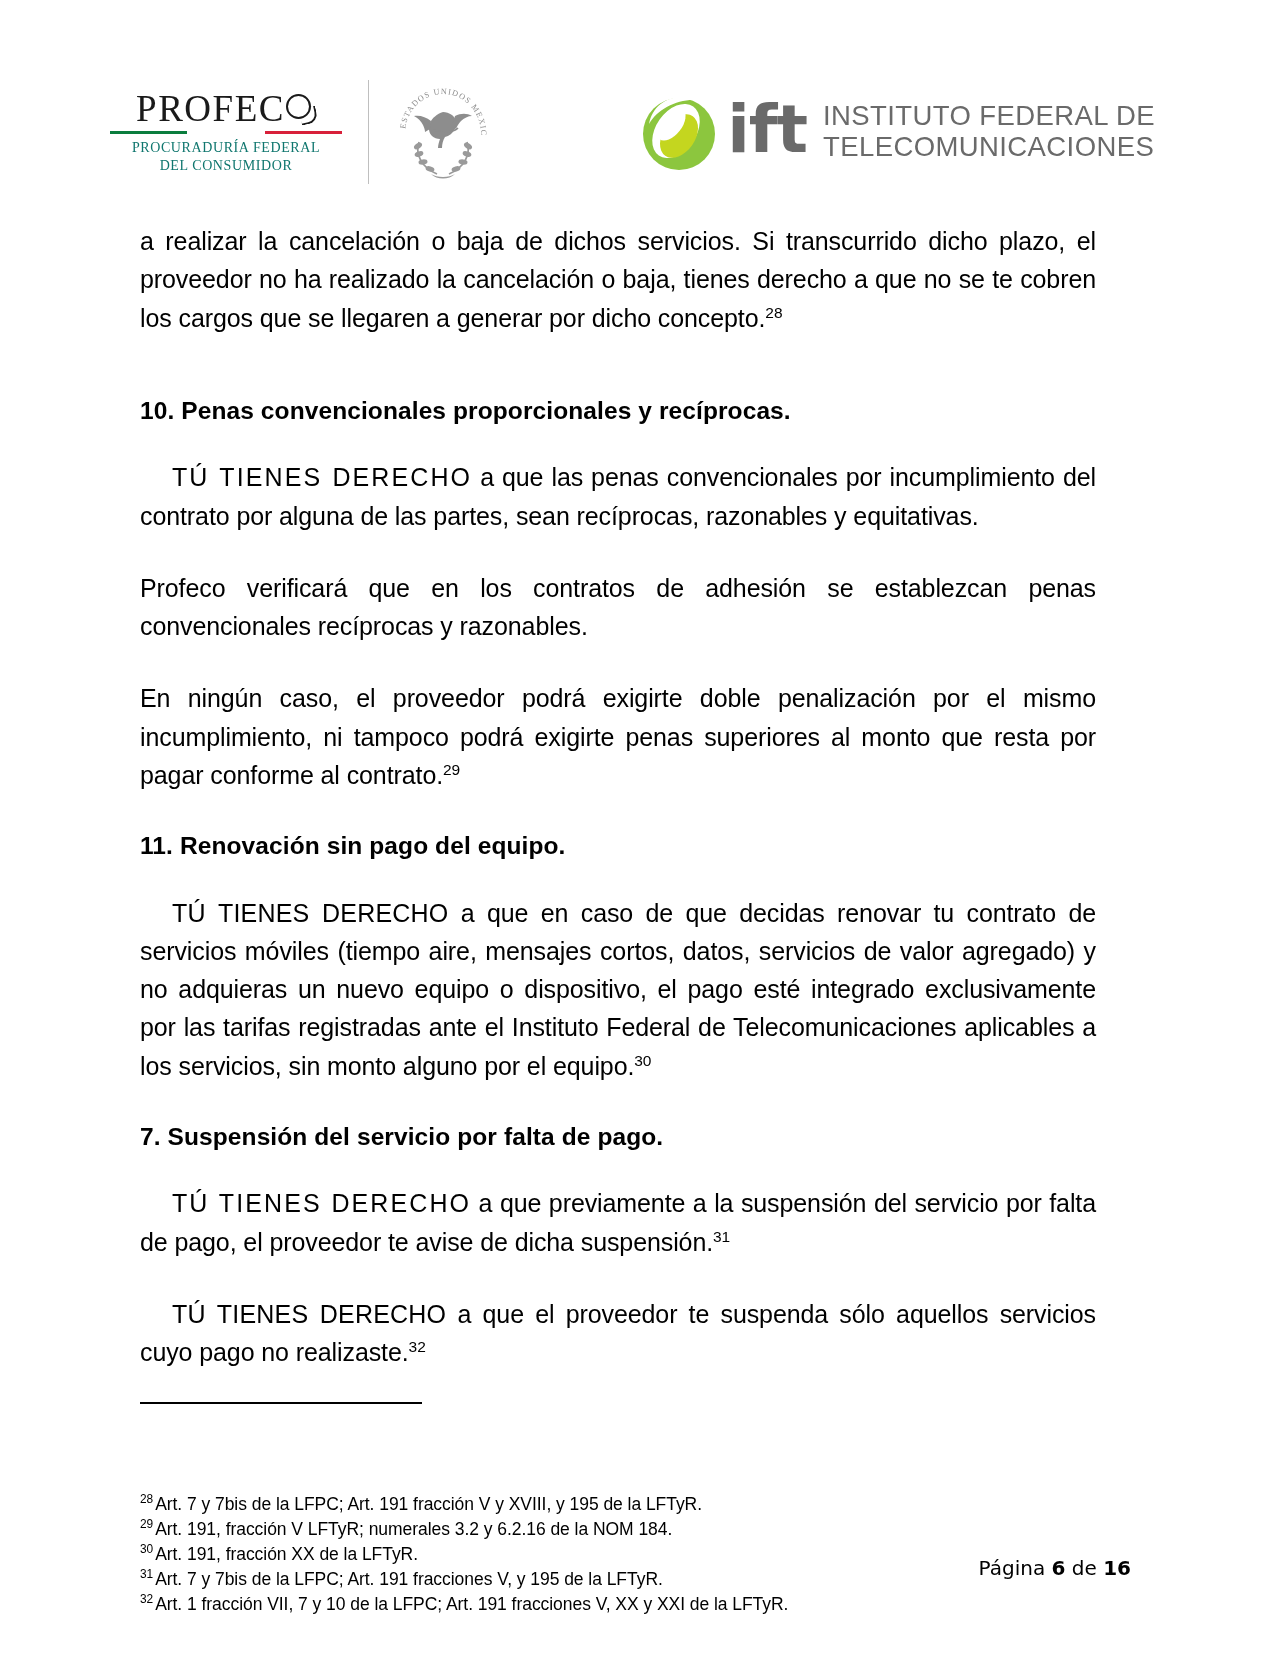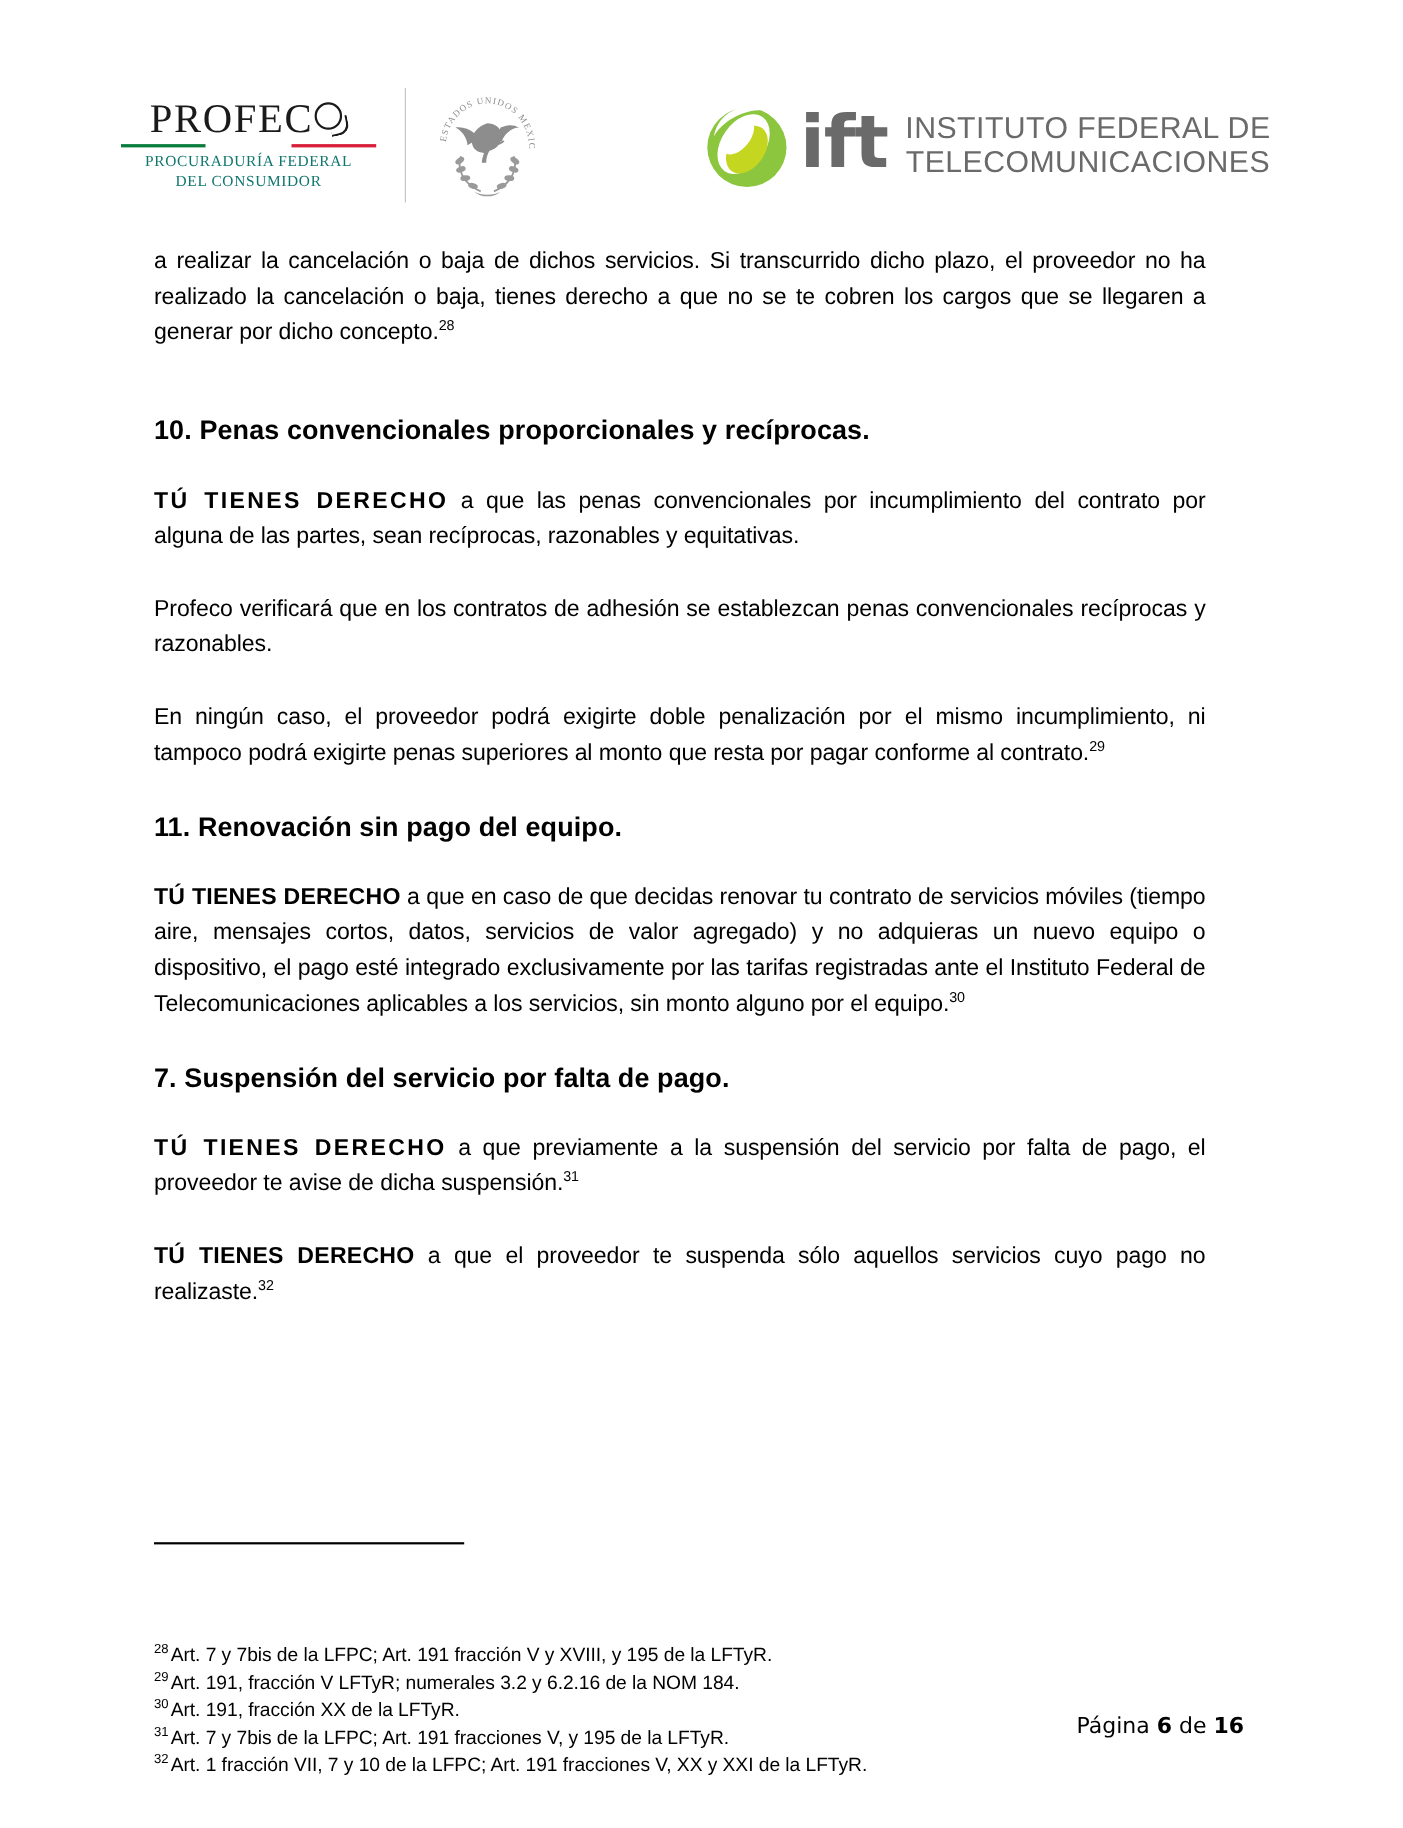--- a/index.html
+++ b/index.html
@@ -123,48 +123,48 @@
     margin: 0 16px 0 2px;
     padding-bottom: 4px;
   }
   .ift-name {
     font-family: "Liberation Sans", sans-serif;
     font-size: 27.5px;
     color: #6a6a6a;
     line-height: 1.12;
     letter-spacing: 0.4px;
     white-space: nowrap;
-    text-align: center;
   }
 
   
   .content {
     position: absolute;
     top: 222px;
     left: 140px;
     width: 956px;
   }
   .para {
-    font-size: 21px;
+    font-size: 25px;
     line-height: 1.53;
     text-align: justify;
     text-justify: inter-word;
     margin: 0 0 34px 0;
     letter-spacing: -0.1px;
   }
   .h-sec {
     font-size: 24.5px;
     font-weight: bold;
     line-height: 1.45;
     margin: 0 0 30px 0;
     letter-spacing: 0.1px;
   }
   .lead {
-    font-weight: bold;
+    font-weight: normal;
     letter-spacing: 0.2px;
+    margin-left: 32px;
   }
   .lead-sp { letter-spacing: 2.1px; }
   sup {
     font-size: 0.62em;
     vertical-align: super;
     line-height: 0;
   }
   .spacer-lg { height: 22px; }
 
   

